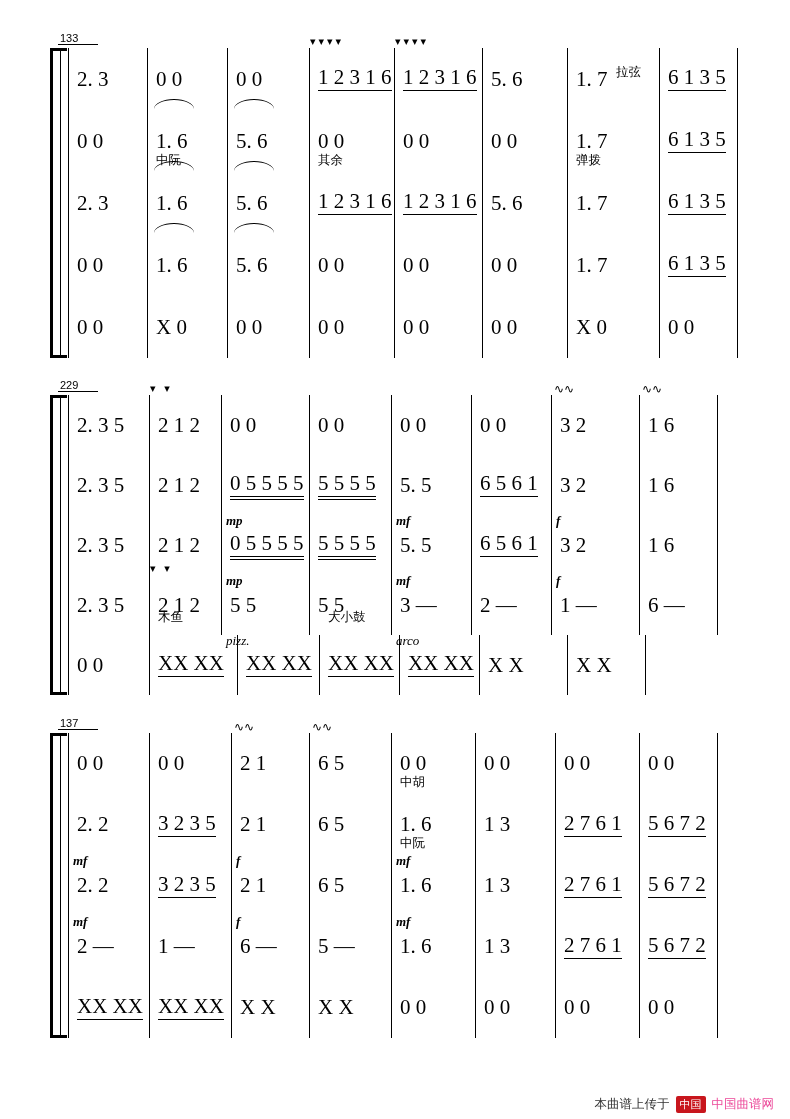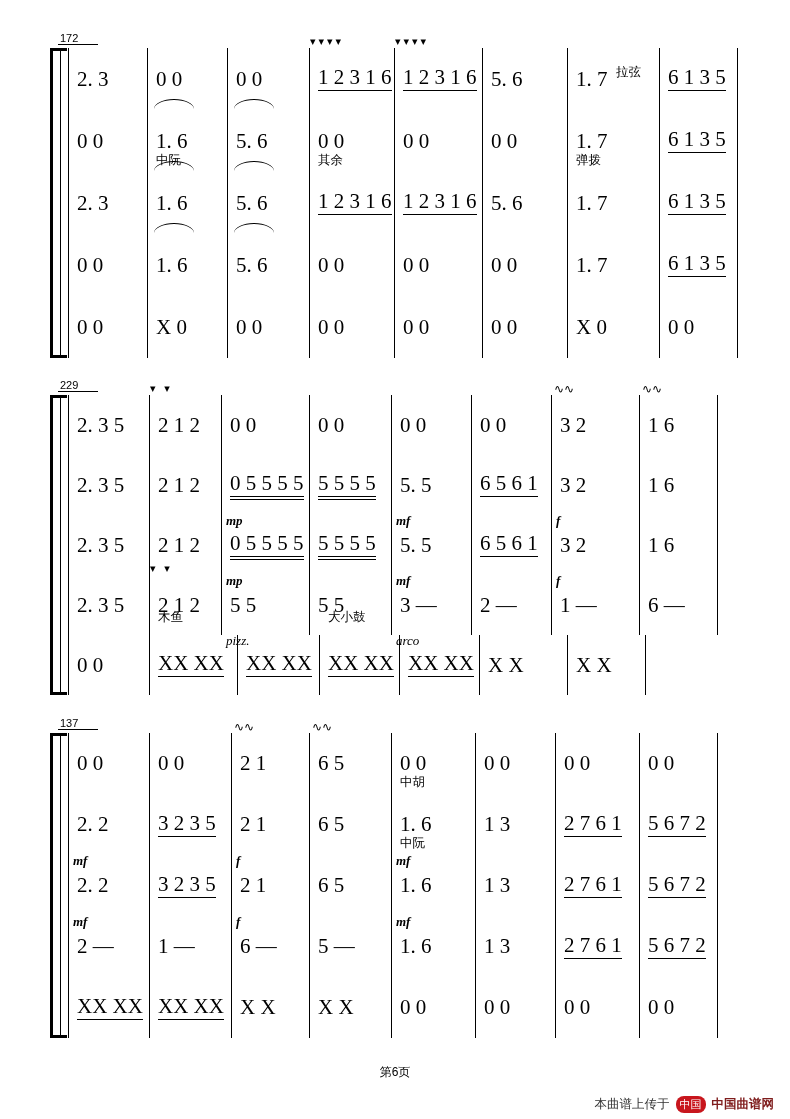--- a/index.html
+++ b/index.html
@@ -89,31 +89,31 @@
     position:absolute;left:0;right:0;bottom:38px;text-align:center;
     font-family:"Liberation Sans",sans-serif;font-size:12px;color:#000;
   }
   .footer-credit{
     position:absolute;right:16px;bottom:6px;
     display:flex;align-items:center;gap:6px;
     font-family:"Liberation Sans",sans-serif;font-size:12.5px;color:#333;
   }
   .credit-logo{
     display:inline-block;background:#c8161d;color:#fff;font-size:11px;
-    padding:1px 4px;border-radius:8px;font-family:"Liberation Sans",sans-serif;
-  }
-  .credit-site{color:#7f1d1d;font-weight:bold;}
+    padding:1px 4px;border-radius:2px;font-family:"Liberation Sans",sans-serif;
+  }
+  .credit-site{color:#ec4899;font-weight:normal;}
 </style>
 </head>
 <body>
 
 <div class="page">
 
   <div class="system" style="top:48px;height:310px;">
-    <div class="sys-num">172</div>
+    <div class="sys-num">133</div>
     <div class="sys-num-line"></div>
     <div class="brace" style="height:310px;">
         <div class="brace-inner"></div>
       </div>
     <div class="staff-grid">
 
       <div class="row" style="height:62px;">
         <div class="cell" style="width:80px;">
             <span class="notes">2.  3</span>
           </div>
@@ -569,21 +569,20 @@
             <span class="notes">0  0</span>
           </div>
         <div class="cell" style="width:78px;">
             <span class="notes">0  0</span>
           </div>
       </div>
 
     </div>
   </div>
 
-  <div class="footer-page">第6页</div>
 
   <div class="footer-credit">
     <span>本曲谱上传于</span>
     <span class="credit-logo">中国</span>
     <span class="credit-site">中国曲谱网</span>
   </div>
 
 </div>
 
 </body></html>

